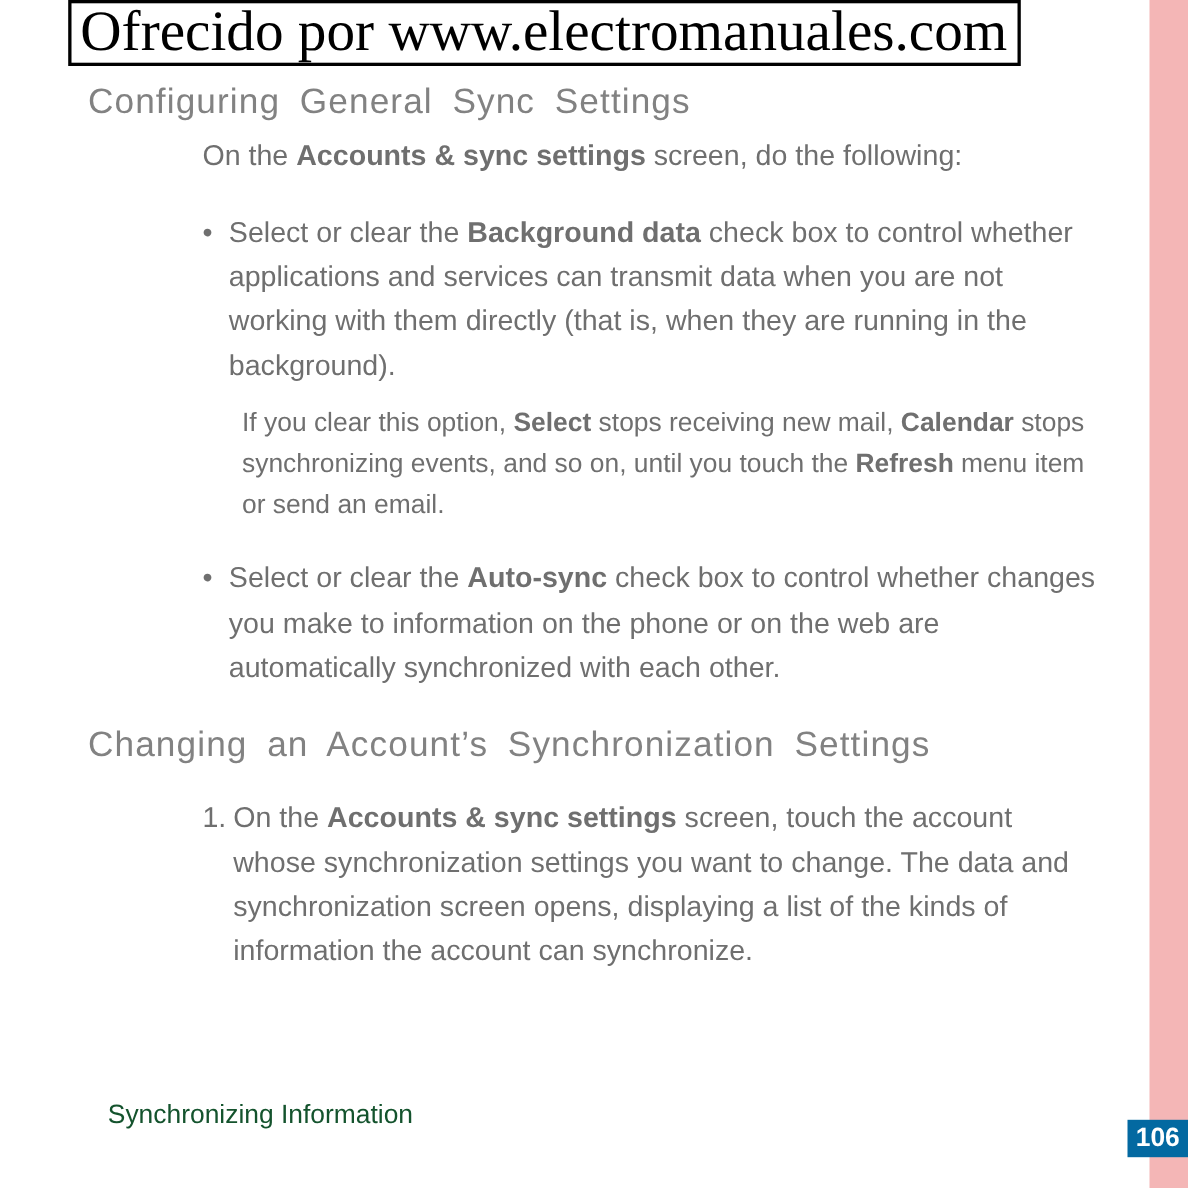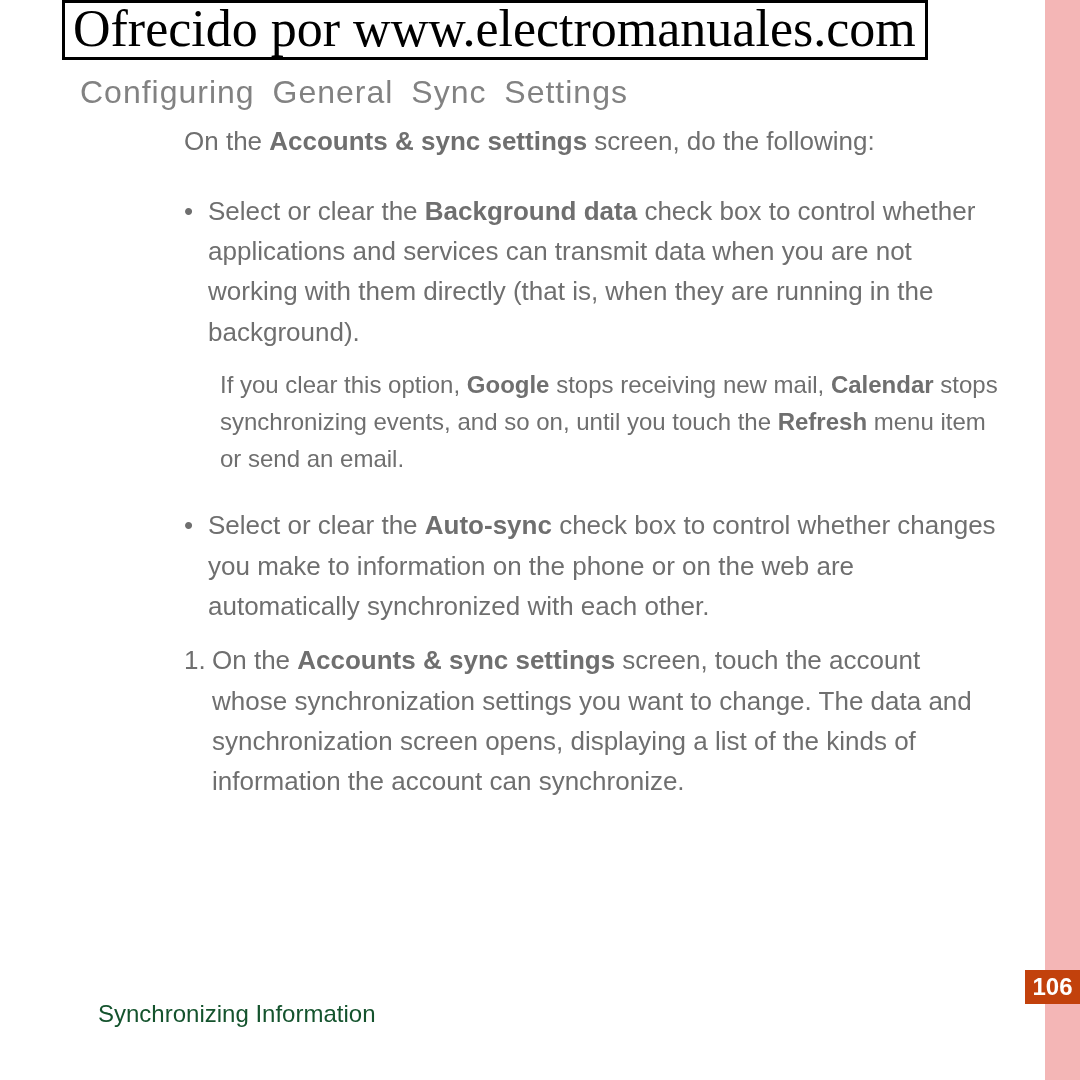--- a/index.html
+++ b/index.html
@@ -19,24 +19,24 @@
       position: absolute;
       right: 0;
       top: 0;
       width: 35px;
       height: 100%;
       background: #f4b6b6;
     }
     .page-number-badge {
       position: absolute;
       right: 0;
-      top: 970px;
+      top: 1018px;
       width: 55px;
       height: 34px;
-      background: #c2410c;
+      background: #0369a1;
       color: #ffffff;
       font-size: 24px;
       font-weight: bold;
       display: flex;
       align-items: center;
       justify-content: center;
     }
     .header-banner {
       position: absolute;
       left: 62px;
@@ -153,33 +153,36 @@
   <div class="bullet-list">
 
     <div class="bullet-item">
       <span class="bullet-dot">•</span>
       <span>Select or clear the </span><span class="bold">Background data</span><span> check box to control whether applications and services can transmit data when you are not working with them directly (that is, when they are running in the background).</span>
     </div>
 
   </div>
 
   <div class="sub-note">
-    <span>If you clear this option, </span><span class="bold">Google</span><span> stops receiving new mail, </span><span class="bold">Calendar</span><span> stops synchronizing events, and so on, until you touch the </span><span class="bold">Refresh</span><span> menu item or send an email.</span>
+    <span>If you clear this option, </span><span class="bold">Select</span><span> stops receiving new mail, </span><span class="bold">Calendar</span><span> stops synchronizing events, and so on, until you touch the </span><span class="bold">Refresh</span><span> menu item or send an email.</span>
   </div>
 
   <div class="bullet-list">
 
     <div class="bullet-item">
       <span class="bullet-dot">•</span>
       <span>Select or clear the </span><span class="bold">Auto-sync</span><span> check box to control whether changes you make to information on the phone or on the web are automatically synchronized with each other.</span>
     </div>
 
   </div>
 
 
+  <div class="section-heading-2">
+    <span>Changing an Account’s Synchronization Settings</span>
+  </div>
 
   <div class="numbered-item">
     <span class="num-marker">1.</span>
     <span>On the </span><span class="bold">Accounts &amp; sync settings</span><span> screen, touch the account whose synchronization settings you want to change. The data and synchronization screen opens, displaying a list of the kinds of information the account can synchronize.</span>
   </div>
 
 </div>
 
 <div class="footer-text">
   <span>Synchronizing Information</span>

